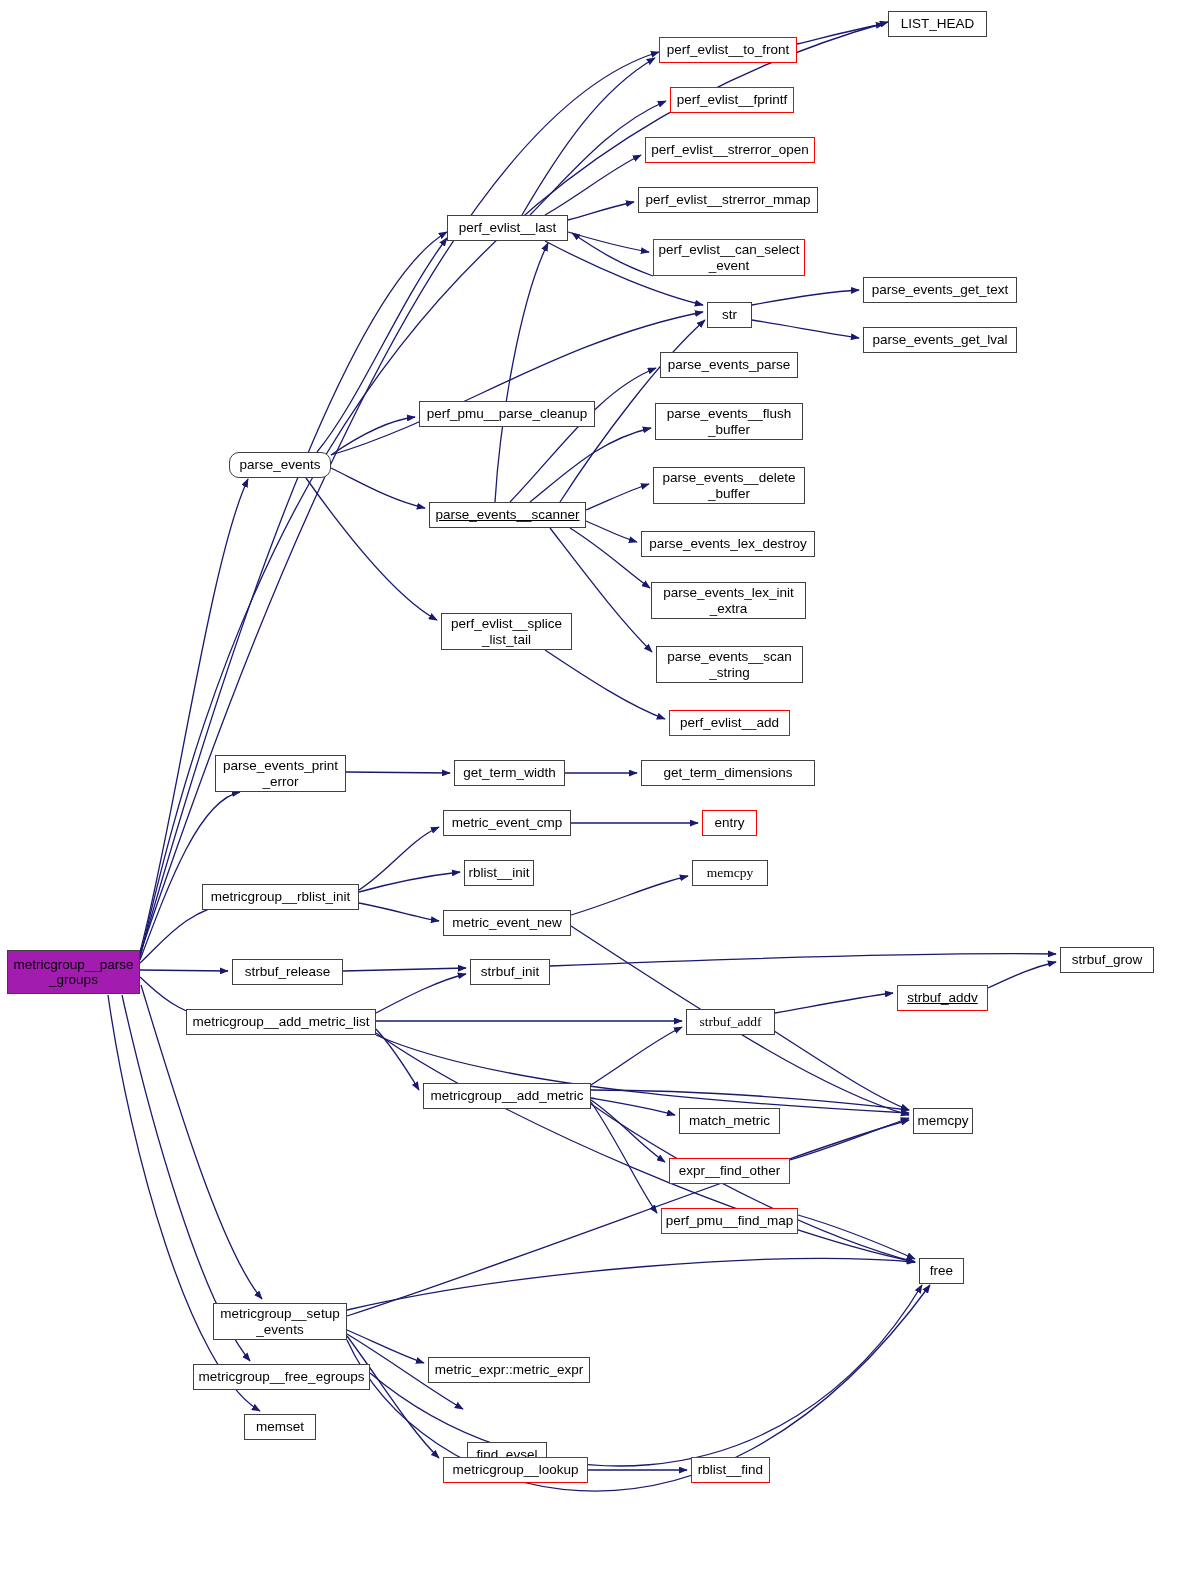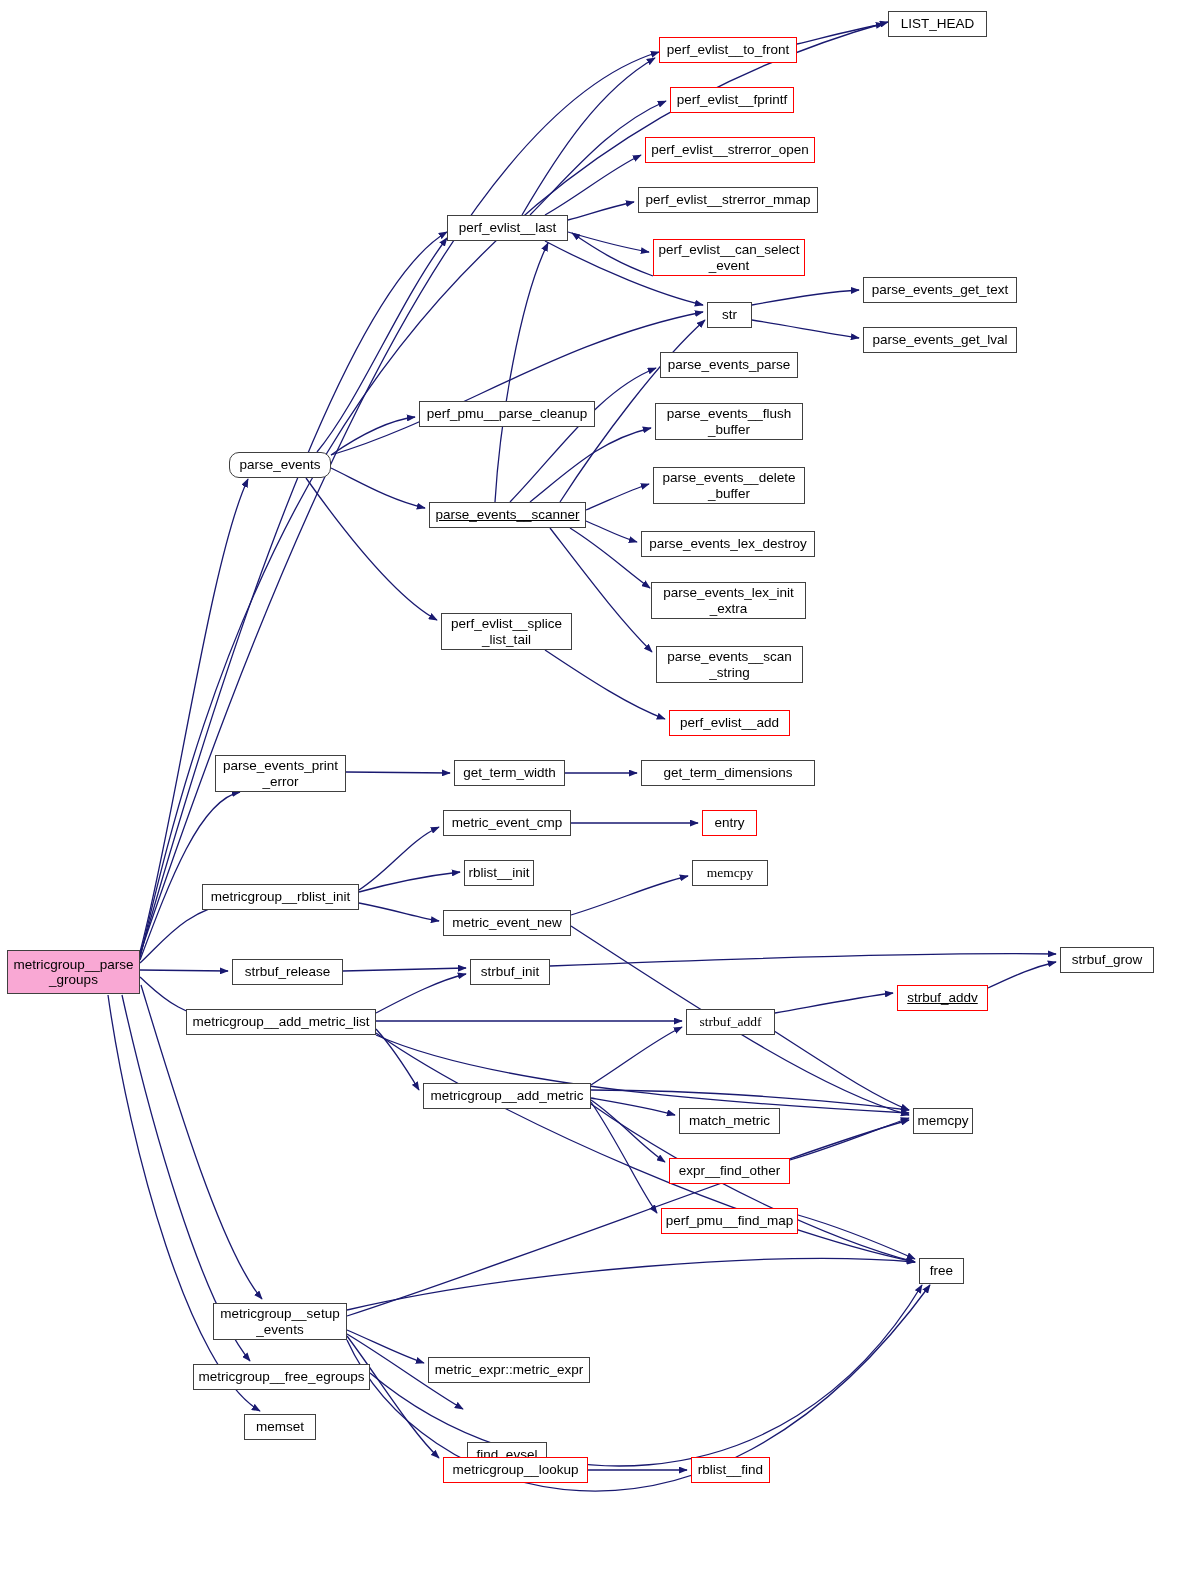--- a/index.html
+++ b/index.html
@@ -5,21 +5,21 @@
 <style>
   html,body{margin:0;padding:0;background:#ffffff;}
   #graph{position:relative;width:1179px;height:1596px;background:#ffffff;
          font-family:"Liberation Sans","DejaVu Sans",sans-serif;overflow:hidden;}
   svg.edges{position:absolute;left:0;top:0;width:1179px;height:1596px;pointer-events:none;}
   .node{position:absolute;box-sizing:border-box;display:flex;align-items:center;
         justify-content:center;text-align:center;background:#ffffff;
         border:1px solid #404040;font-size:13.5px;color:#000000;line-height:1.12;
         white-space:pre-line;z-index:3;}
   .node.red{border:1px solid #ff0000;}
-  .node.root{background:#f9a8d4;border:1px solid #404040;}
+  .node.root{background:#a21caf;border:1px solid #404040;}
 </style>
 </head>
 <body>
 
 <div id="graph">
   <svg class="edges" xmlns="http://www.w3.org/2000/svg">
     <defs>
       <marker id="ah" markerWidth="9" markerHeight="7" refX="8.2" refY="3.5" orient="auto" markerUnits="userSpaceOnUse">
         <path d="M0,0 L9,3.5 L0,7 z" fill="#191970"></path>
       </marker>

